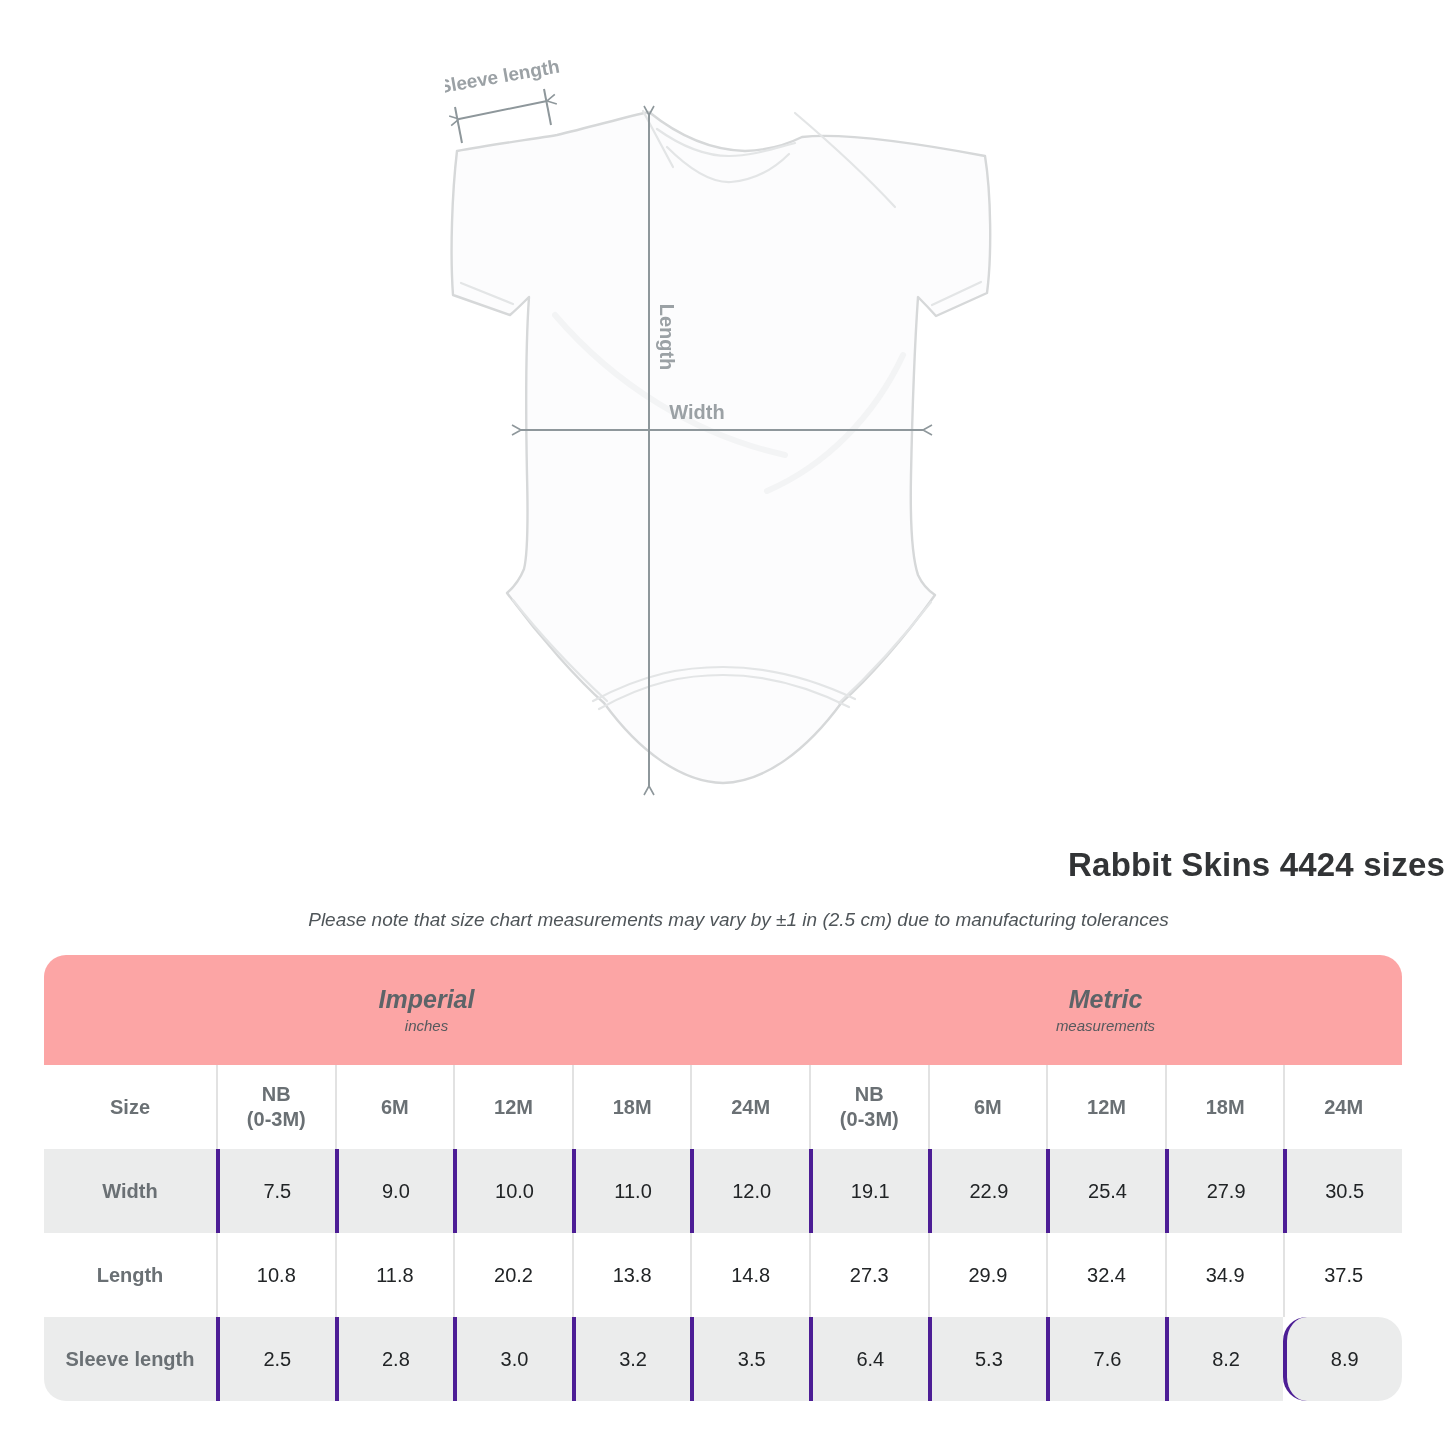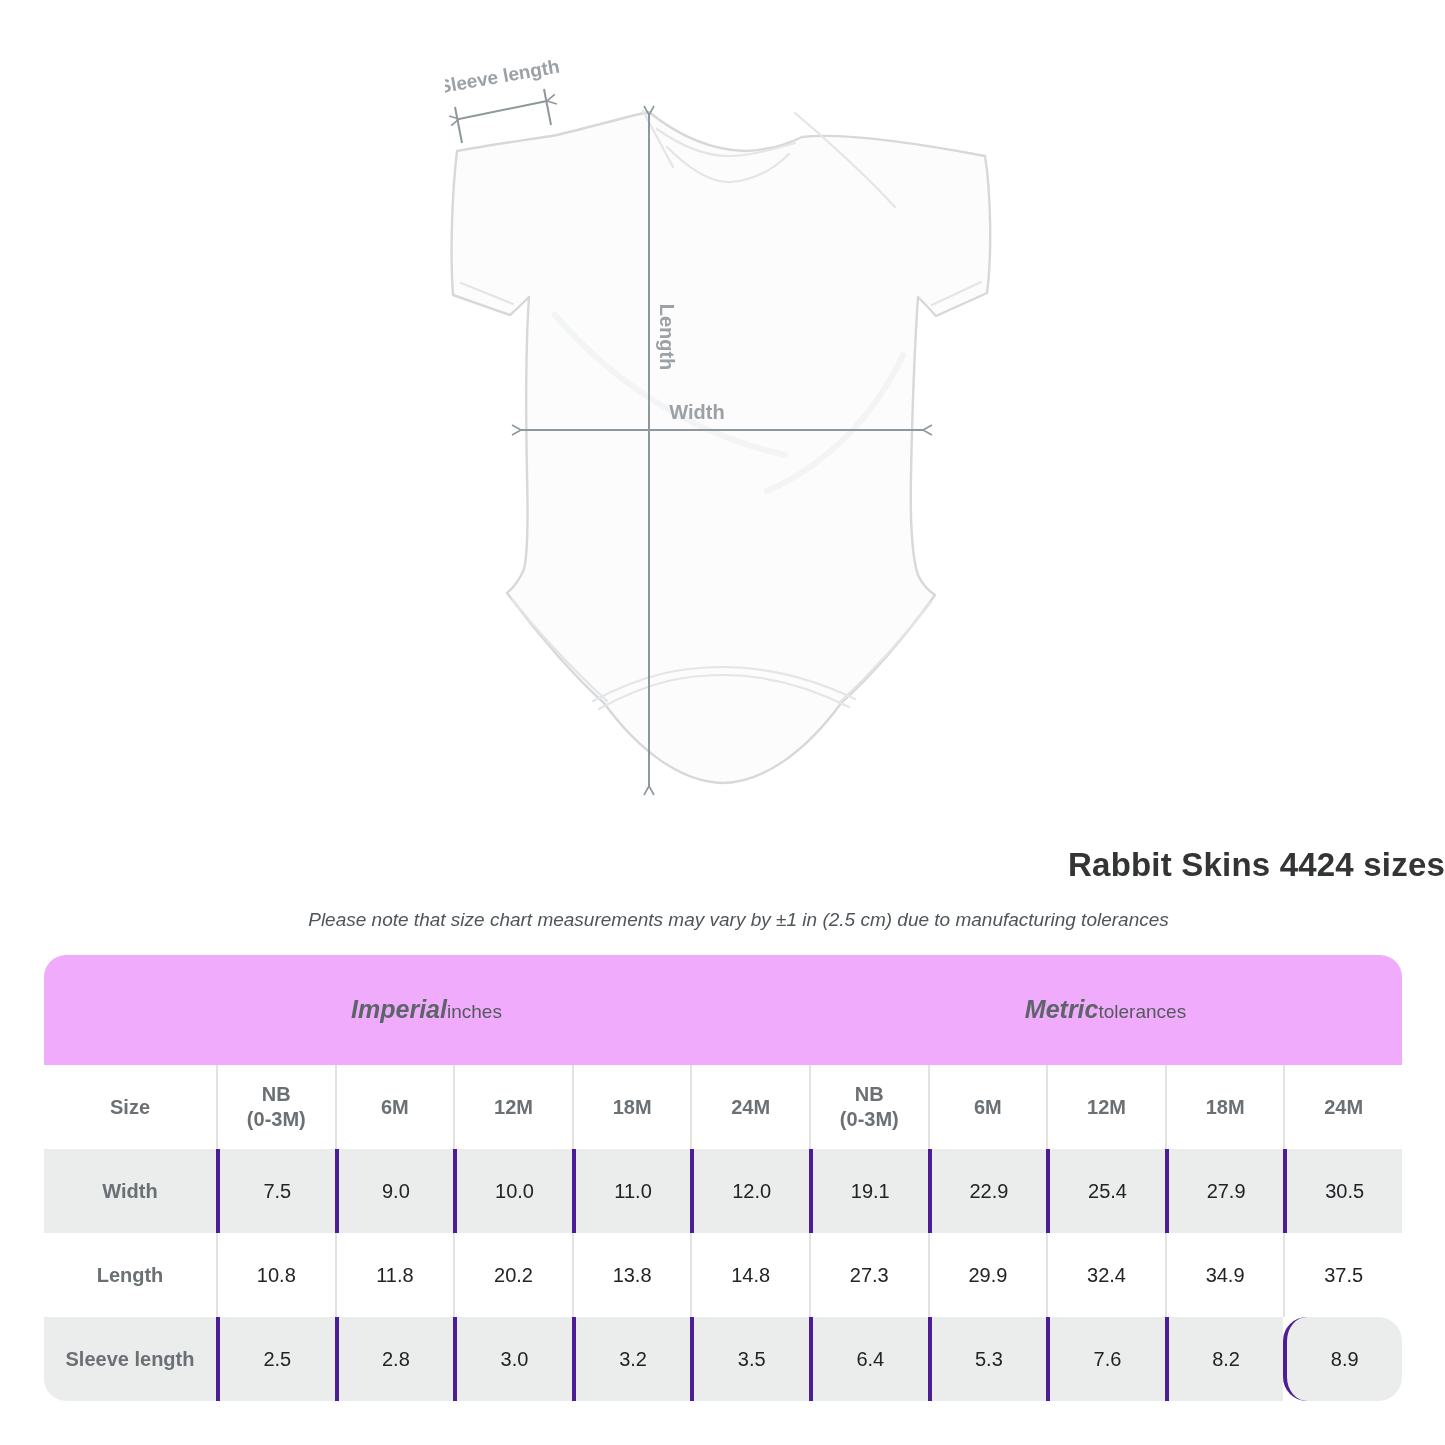--- a/index.html
+++ b/index.html
@@ -21,27 +21,27 @@
     font-size:19px;font-style:italic;color:#4f5559;
   }
   
   .tbl{
     position:absolute;left:44px;top:955px;width:1358px;
     display:grid;
     grid-template-columns:172px repeat(10,1fr);
     grid-template-rows:110px 84px 84px 84px 84px;
   }
   .band{
-    background:#f0abfc;display:flex;align-items:center;justify-content:center;
+    background:#fca5a5;display:flex;flex-direction:column;align-items:center;justify-content:center;
     color:#5d6468;
   }
   .band-left{grid-column:1 / span 6;border-top-left-radius:22px;}
   .band-right{grid-column:7 / span 5;border-top-right-radius:22px;}
   .band-name{font-size:25px;font-weight:bold;font-style:italic;line-height:1.1;}
-  .band-unit{font-size:19px;margin-top:4px;color:#55595d;}
+  .band-unit{font-size:15px;font-style:italic;margin-top:4px;color:#55595d;}
   .c{
     display:flex;align-items:center;justify-content:center;text-align:center;
     font-size:20px;color:#212426;white-space:pre-line;line-height:1.25;
   }
   .head{font-weight:bold;color:#6a7074;}
   .row-white{background:#ffffff;}
   .row-gray{background:#ebecec;}
   .row-white.sep{border-left:2px solid #e2e2e2;}
   .row-gray.sep{border-left:4px solid #4c1d95;}
   .bl{border-bottom-left-radius:22px;}
@@ -124,21 +124,21 @@
   <p class="page-subtitle">Please note that size chart measurements may vary by ±1 in (2.5 cm) due to manufacturing tolerances</p>
 
   <div class="tbl">
 
     <div class="band band-left">
       <div class="band-name">Imperial</div>
       <div class="band-unit">inches</div>
     </div>
     <div class="band band-right">
       <div class="band-name">Metric</div>
-      <div class="band-unit">tolerances</div>
+      <div class="band-unit">measurements</div>
     </div>
 
     <div class="c head row-white">Size</div>
     <div class="c head row-white sep">NB
 (0-3M)</div>
     <div class="c head row-white sep">6M</div>
     <div class="c head row-white sep">12M</div>
     <div class="c head row-white sep">18M</div>
     <div class="c head row-white sep">24M</div>
     <div class="c head row-white sep">NB

